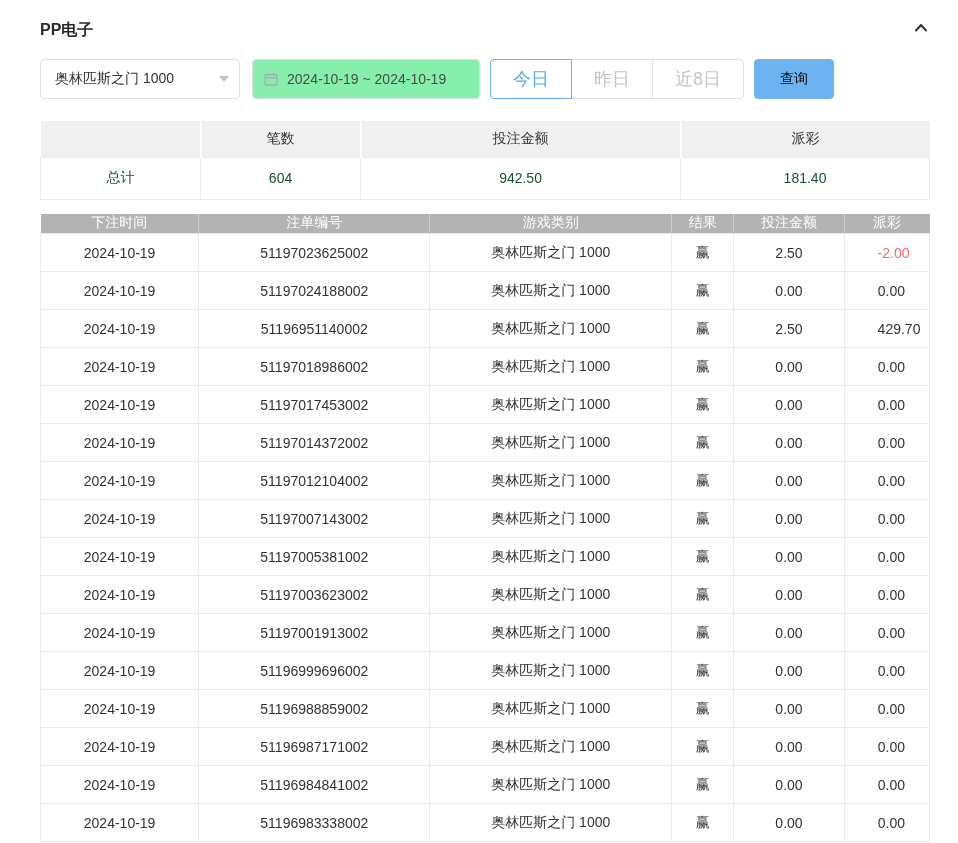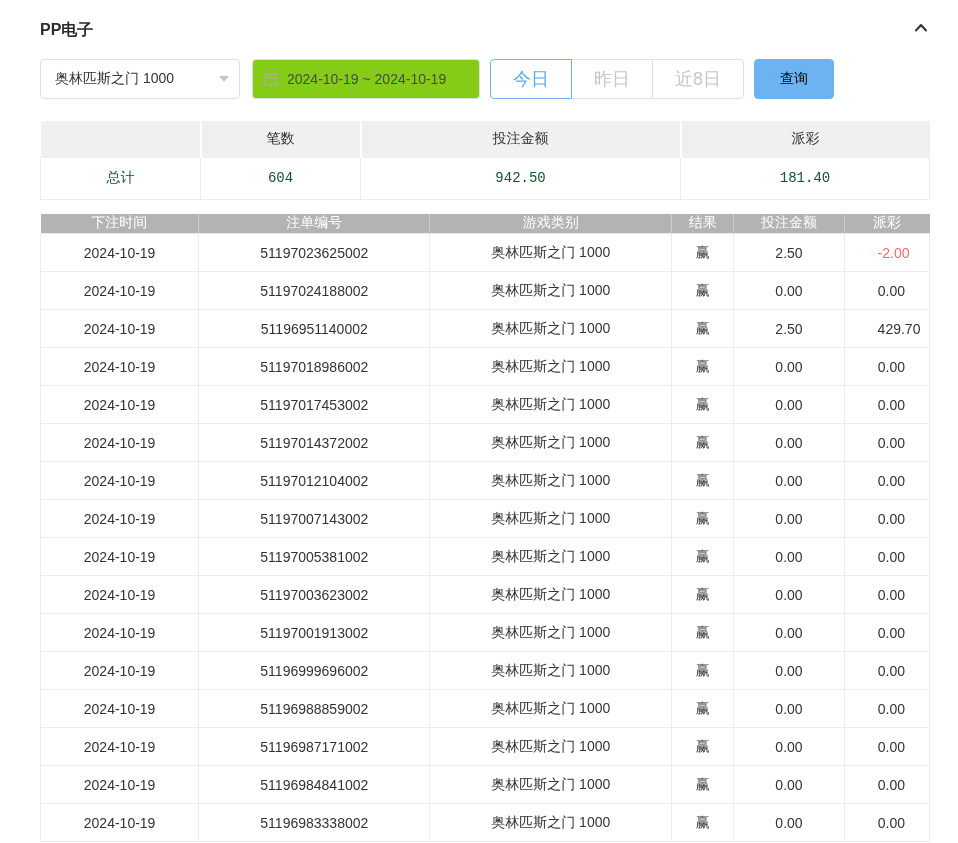--- a/index.html
+++ b/index.html
@@ -19,40 +19,40 @@
   
   .filters { display:flex; align-items:center; margin-top:14px; height:40px; }
   .select {
     width:200px; height:40px; border:1px solid #dcdfe6; border-radius:4px;
     display:flex; align-items:center; justify-content:space-between;
     padding:0 10px 0 14px; font-size:14px; color:#333; cursor:pointer; background:#fff;
   }
   .caret { width:0; height:0; border-left:5px solid transparent; border-right:5px solid transparent; border-top:6px solid #c0c4cc; }
   .date-input {
     margin-left:12px; width:228px; height:40px; border:1px solid #dcdfe6; border-radius:4px;
-    display:flex; align-items:center; padding:0 10px; font-size:14px; color:#4a4a4a; cursor:pointer; background:#84cc16;
+    display:flex; align-items:center; padding:0 10px; font-size:14px; color:#4a4a4a; cursor:pointer; background:#86efac;
   }
   .date-input .cal { display:flex; margin-right:8px; }
   .btn-group { display:flex; margin-left:10px; }
   .qbtn {
     height:40px; background:#fff; border:1px solid #dcdfe6; color:#c3c7cc;
     font-size:18px; cursor:pointer; padding:0 22px; font-family:inherit;
   }
   .btn-group .qbtn + .qbtn { margin-left:-1px; }
   .btn-group .qbtn:first-child { border-radius:4px 0 0 4px; }
   .btn-group .qbtn:last-child { border-radius:0 4px 4px 0; }
   .qbtn.active { border-color:#6db3f2; color:#5ba8f0; position:relative; z-index:1; }
   .search-btn {
     margin-left:10px; height:40px; padding:0 25px; background:#6db3f2; color:#000000;
     border:1px solid #6db3f2; border-radius:4px; font-size:14px; cursor:pointer; font-family:inherit;
   }
 
   
   table { border-collapse:collapse; width:100%; font-size:14px; table-layout:fixed; }
-  .summary { margin-top:22px;font-family:Liberation Mono, monospace; }
+  .summary { margin-top:22px; }
   .summary th {
     background:#f0f0f0; height:36px; font-weight:normal; color:#333;
     border-right:2px solid #fff; text-align:center;
   }
   .summary th:last-child { border-right:none; }
   .summary td {
     height:42px; border:1px solid #ececec; text-align:center; color:#14532d; background:#fff;
   }
 
   .bets { margin-top:14px; }

